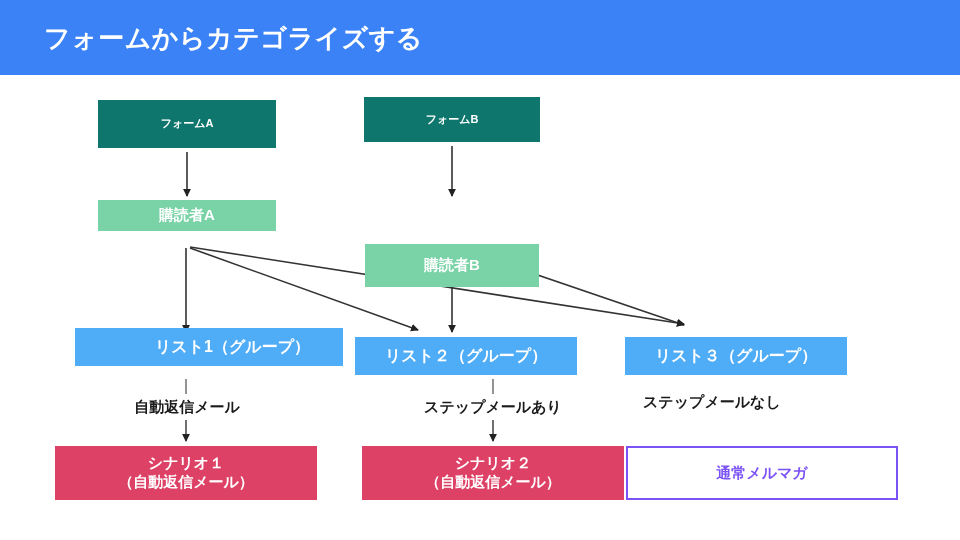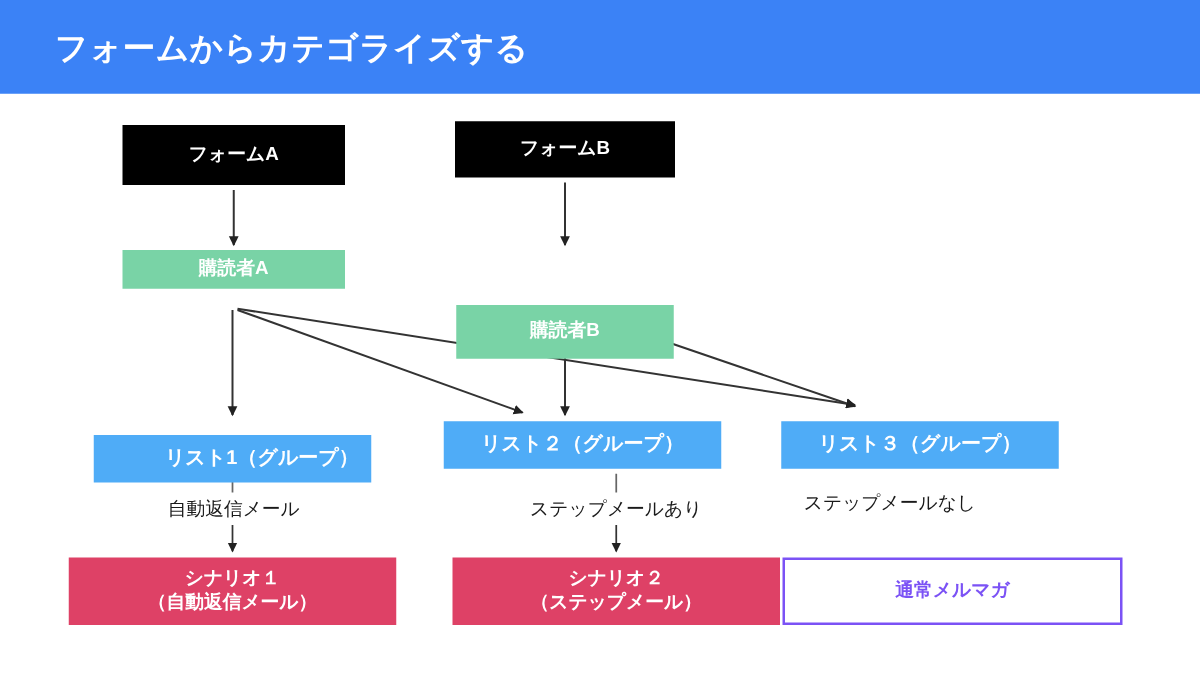--- a/index.html
+++ b/index.html
@@ -24,32 +24,32 @@
 
   .node {
     position: absolute;
     display: flex; align-items: center; justify-content: center;
     text-align: center;
     font-weight: bold;
     color: #ffffff;
     line-height: 1.25;
     white-space: pre-line;
   }
-  .node.form { background: #000000; font-size: 15px; }
+  .node.form { background: #0f766e; font-size: 11px; }
   .node.subscriber { background: #79D3A6; font-size: 15px; }
   .node.list { background: #4FACF7; font-size: 16px; }
   .node.scenario { background: #DE4166; font-size: 15px; }
   .node.plain {
     background: #ffffff; border: 2px solid #7B52F5; color: #7B52F5;
     font-size: 15px;
   }
 
   .edge-label {
     position: absolute;
-    font-size: 15px; color: #1a1a1a; font-weight: normal;
+    font-size: 15px; color: #1a1a1a; font-weight: bold;
     white-space: nowrap; text-align: center;
   }
 
   svg#wires {
     position: absolute; left: 0; top: 0; width: 960px; height: 540px;
     pointer-events: none;
   }
 </style>
 </head>
 <body>
@@ -89,33 +89,33 @@
   </svg>
 
   <div class="node form" style="left:98px; top:100px; width:178px; height:48px;">フォームA</div>
 
   <div class="node form" style="left:364px; top:97px; width:176px; height:45px;">フォームB</div>
 
   <div class="node subscriber" style="left:98px; top:200px; width:178px; height:31px;">購読者A</div>
 
   <div class="node subscriber" style="left:365px; top:200px; width:174px; height:43px;margin-top:44px;">購読者B</div>
 
-  <div class="node list" style="left:75px; top:348px; width:222px; height:38px;padding-left:47px;">リスト1（グループ）</div>
+  <div class="node list" style="left:75px; top:328px; width:268px; height:38px;padding-left:47px;">リスト1（グループ）</div>
 
   <div class="node list" style="left:355px; top:337px; width:222px; height:38px;">リスト２（グループ）</div>
 
   <div class="node list" style="left:625px; top:337px; width:222px; height:38px;">リスト３（グループ）</div>
 
   <div class="edge-label" style="left:112px; top:398px; width:150px;">自動返信メール</div>
 
   <div class="edge-label" style="left:398px; top:398px; width:190px;">ステップメールあり</div>
 
   <div class="edge-label" style="left:643px; top:393px; width:190px; text-align:left;">ステップメールなし</div>
 
   <div class="node scenario" style="left:55px; top:446px; width:262px; height:54px;">シナリオ１
 （自動返信メール）</div>
 
   <div class="node scenario" style="left:362px; top:446px; width:262px; height:54px;">シナリオ２
-（ステップメール）</div>
+（自動返信メール）</div>
 
   <div class="node plain" style="left:626px; top:446px; width:272px; height:54px;">通常メルマガ</div>
 
 </div>
 
 </body></html>

